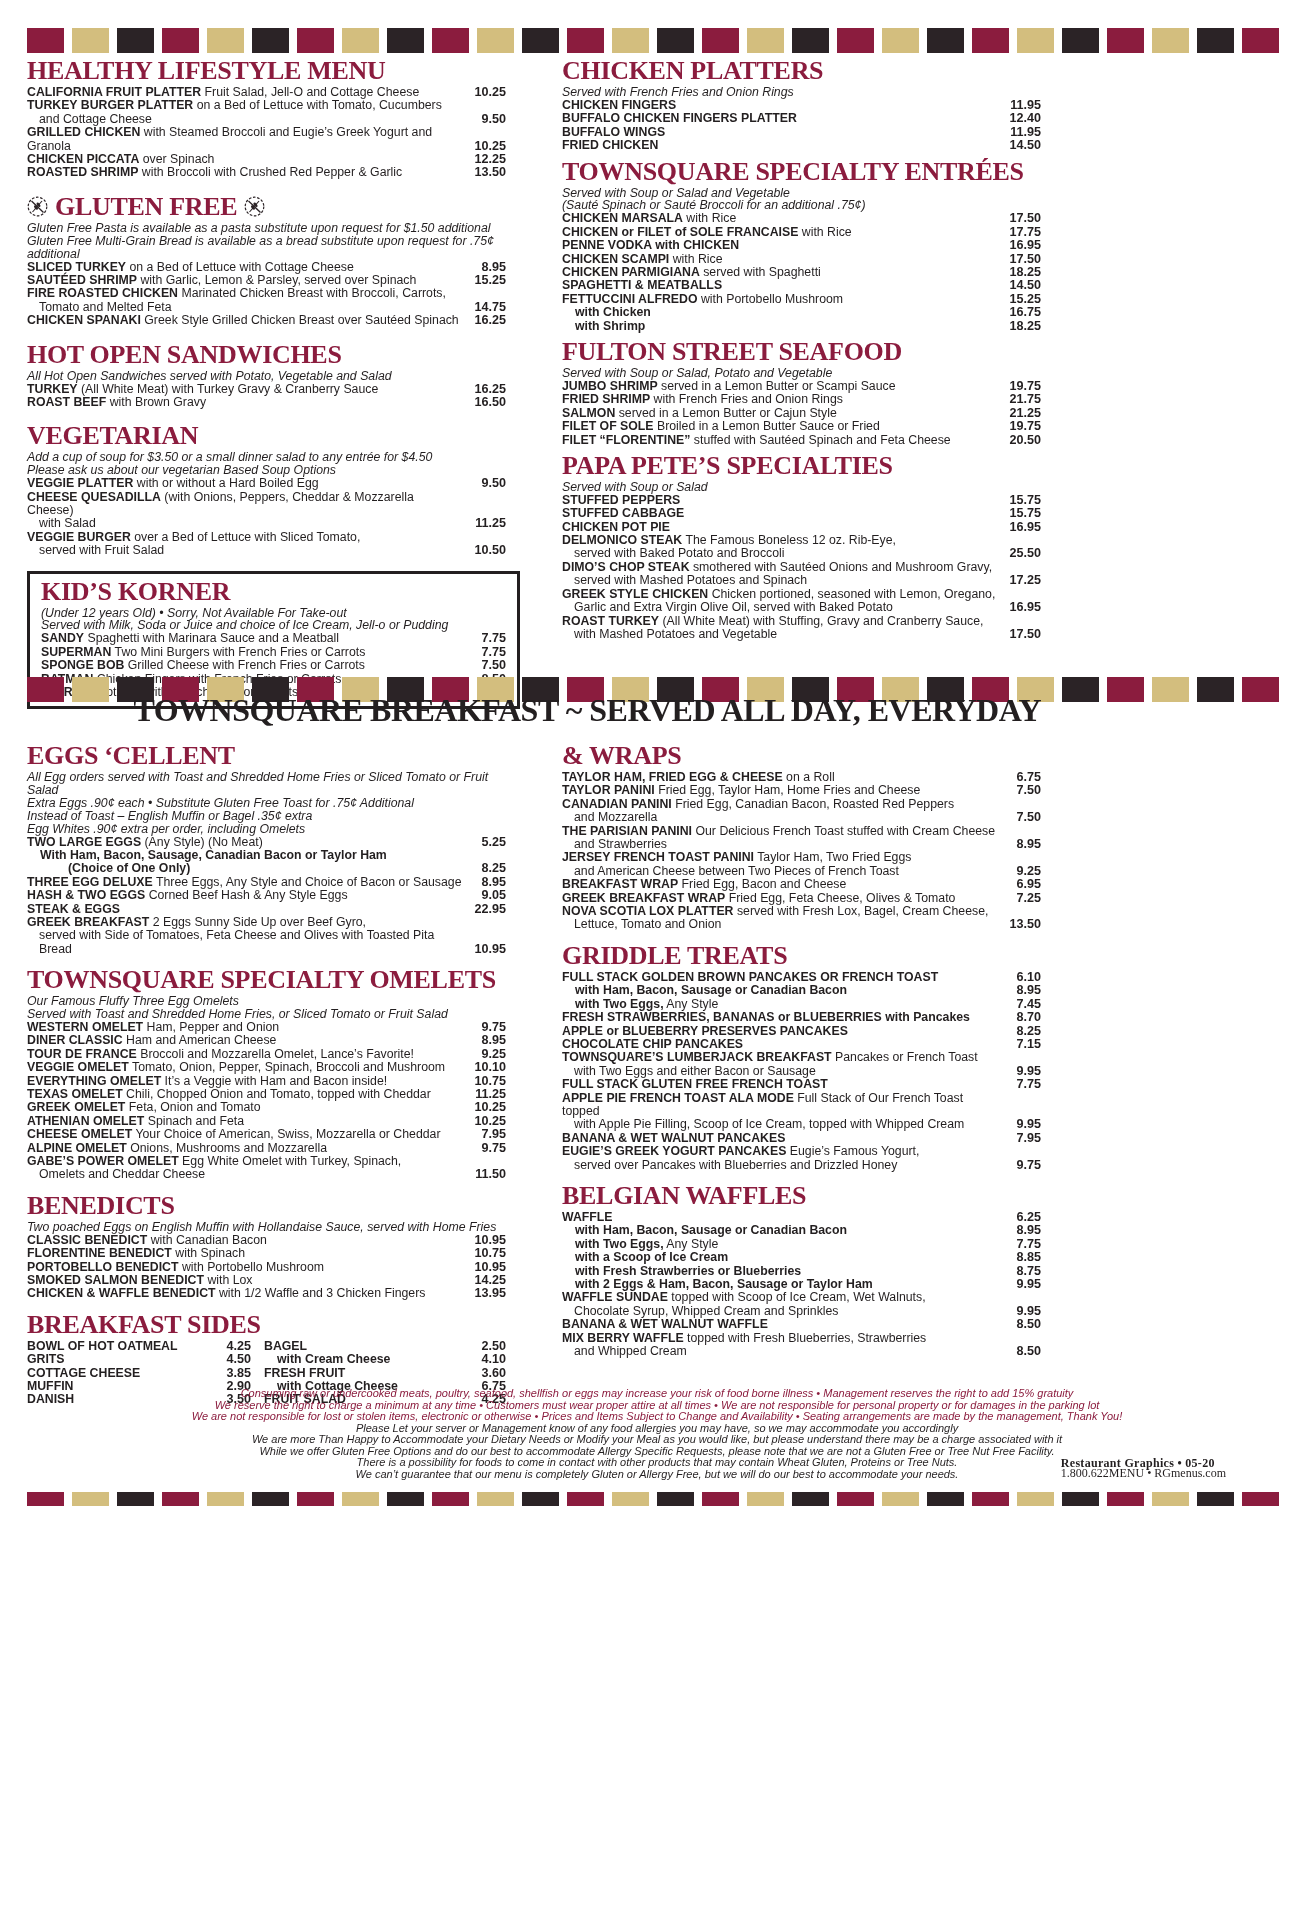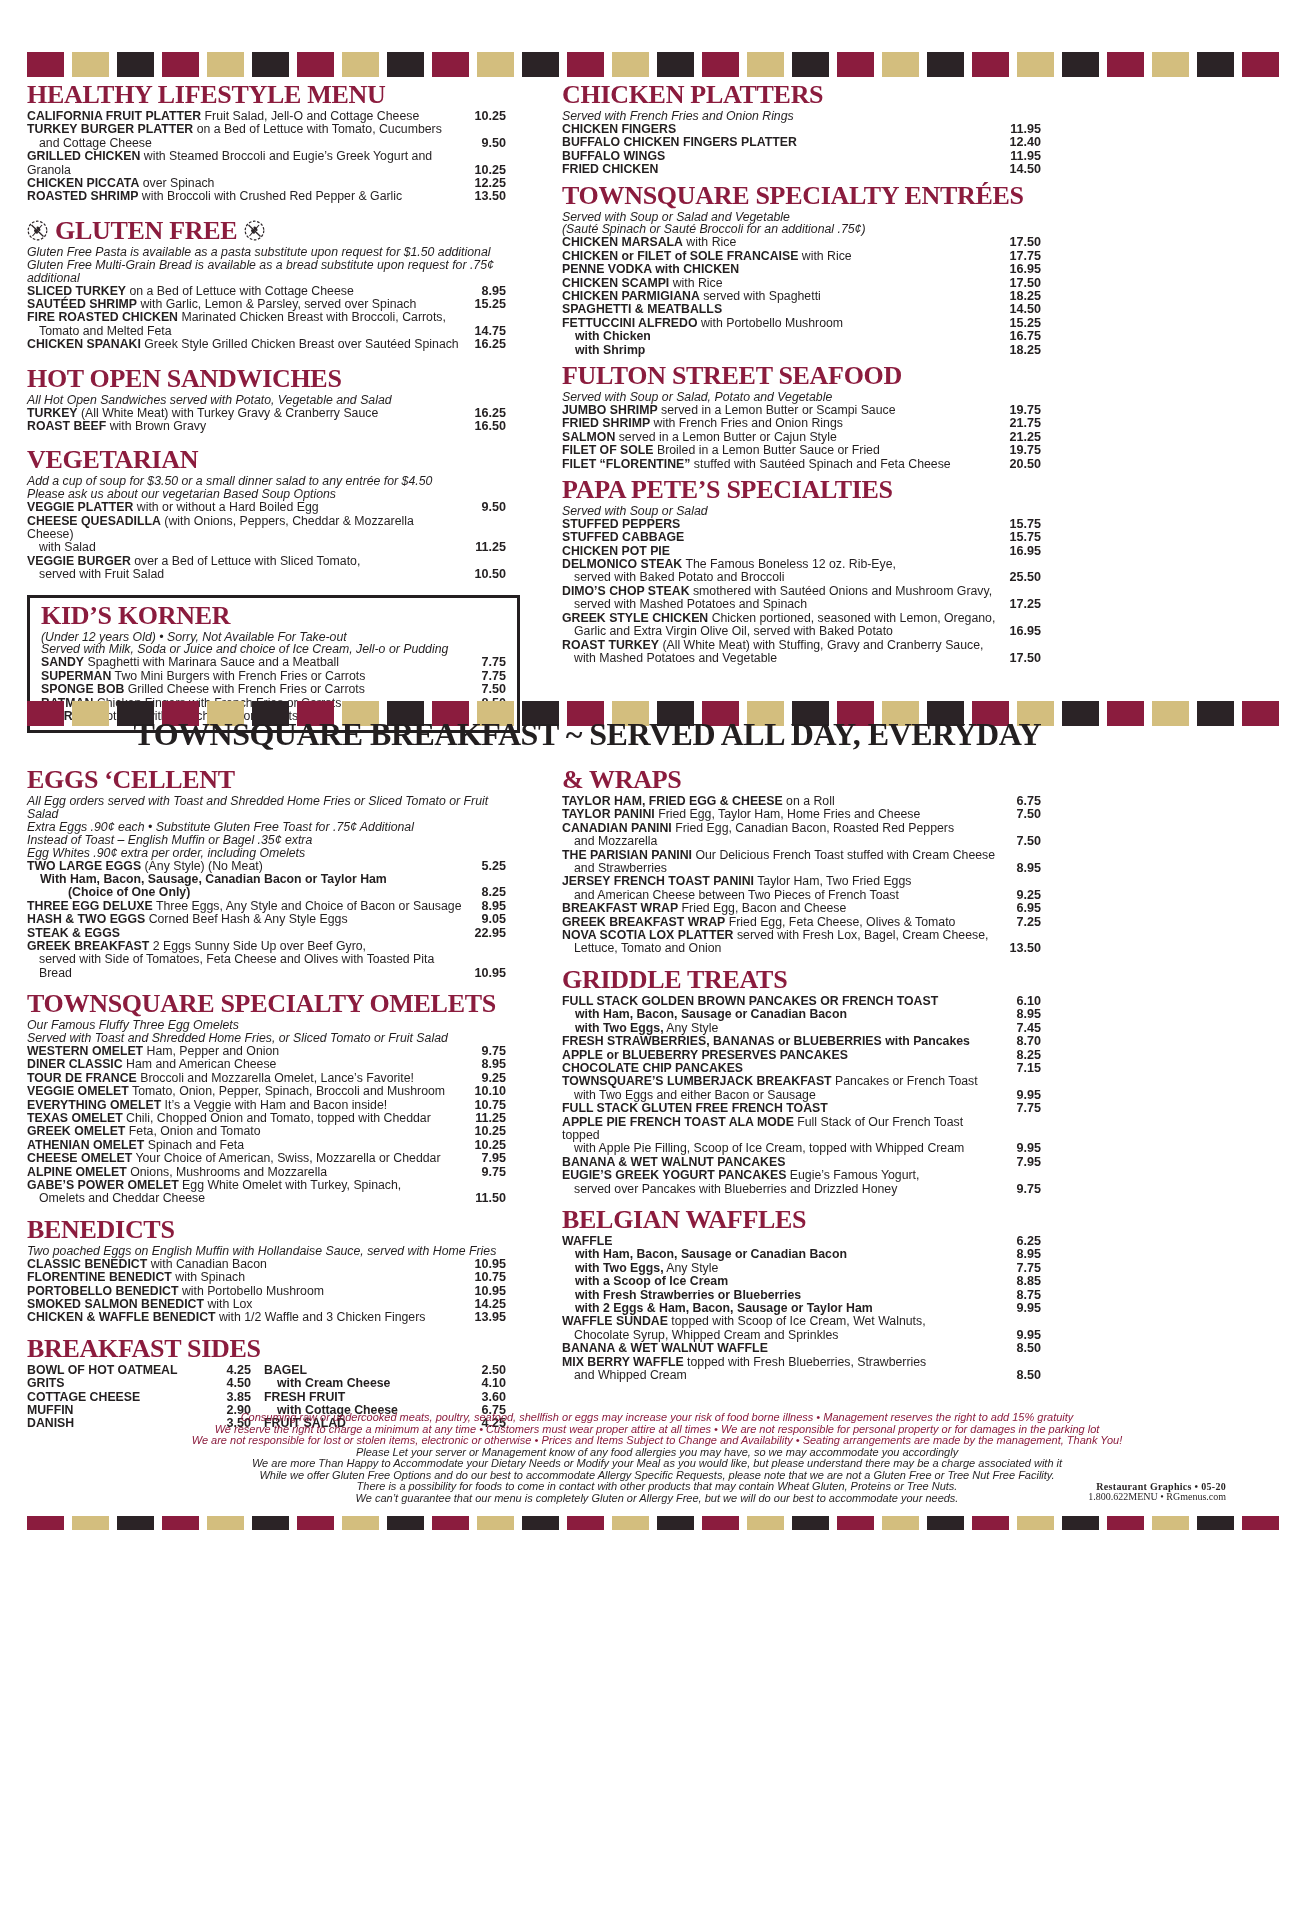--- a/index.html
+++ b/index.html
@@ -3,21 +3,21 @@
 <meta charset="utf-8">
 <style>
   :root{
     --maroon:#8b1c3e;
     --tan:#d3be7e;
     --dark:#2b2326;
     --text:#231f20;
   }
   html,body{margin:0;padding:0;background:#ffffff;}
   .page{position:relative;width:1314px;height:1506px;background:#fff;
-        font-family:"Liberation Sans",sans-serif;color:var(--text);overflow:hidden;margin-top:24px;}
+        font-family:"Liberation Sans",sans-serif;color:var(--text);overflow:hidden;}
   .band{position:absolute;left:27px;width:1263px;height:25px;display:flex;gap:8px;overflow:hidden;}
   .band .sq{flex:0 0 37px;height:25px;}
   .cols{position:absolute;left:27px;width:1014px;display:flex;gap:56px;}
   .col{width:479px;flex:none;}
   .section{margin-bottom:13px;}
   .tight .section{margin-bottom:5px;}
   .midgap .section{margin-bottom:10px;}
   h2.title{font-family:"Liberation Serif",serif;font-weight:700;color:var(--maroon);
      font-size:26px;line-height:27px;margin:0 0 2px 0;letter-spacing:-0.3px;white-space:nowrap;
      display:flex;align-items:center;gap:7px;}
@@ -32,22 +32,22 @@
   .price{flex:none;width:40px;text-align:right;font-weight:700;font-size:12.6px;line-height:13.4px;}
   .ind1{margin-left:13px;}
   .boxed{border:3px solid #231f20;margin-right:-14px;padding:4px 11px 7px 11px;}
   .sides{display:grid;grid-template-columns:224px 242px;column-gap:13px;}
   .banner{position:absolute;top:692px;left:27px;width:1014px;text-align:right;
      font-family:"Liberation Serif",serif;font-weight:700;font-size:32px;letter-spacing:-0.5px;
      color:var(--text);white-space:nowrap;}
   .footer{position:absolute;top:1388px;left:0;width:1314px;text-align:center;
      font-style:italic;font-size:11px;line-height:11.5px;}
   .footer .m{color:var(--maroon);}
-  .credit{position:absolute;top:1458px;right:88px;font-size:10px;line-height:10px;
-     font-family:"Liberation Serif",serif;text-align:right;}
+  .credit{position:absolute;top:1458px;right:88px;font-size:12px;line-height:10px;
+     font-family:"Liberation Serif",serif;text-align:left;}
   .credit .l1{font-weight:700;letter-spacing:.3px;}
   .wheat{flex:none;}
 </style>
 </head>
 <body>
 
 <div class="page">
   <div class="band" id="band-top" style="top:28px">
       <div class="sq" style="background: rgb(139, 28, 62);"></div>
       <div class="sq" style="background: rgb(211, 190, 126);"></div>

